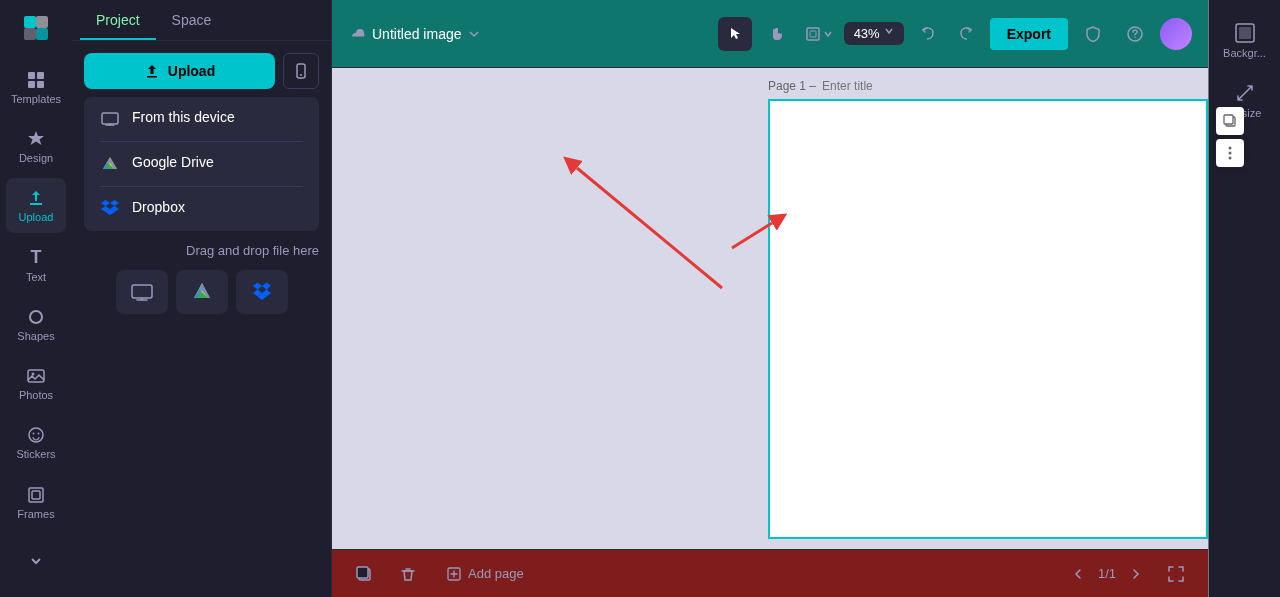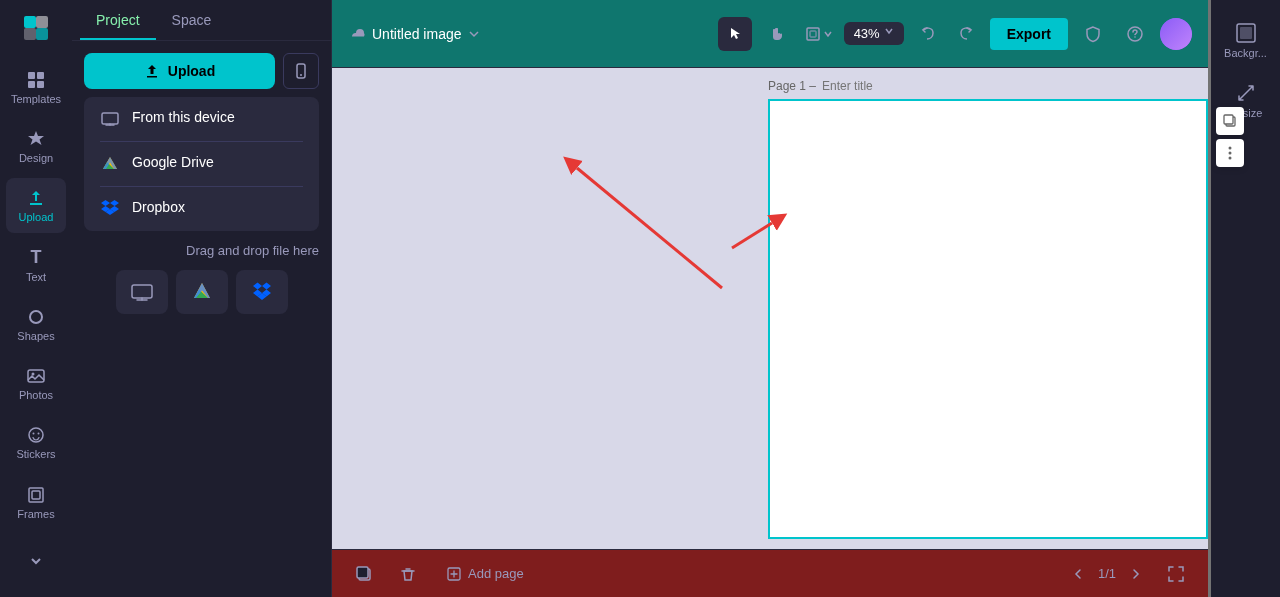--- a/index.html
+++ b/index.html
@@ -377,21 +377,21 @@
 
     
     .right-sidebar {
       width: 72px;
       background: #1e1e2e;
       display: flex;
       flex-direction: column;
       align-items: center;
       padding: 12px 0;
       gap: 4px;
-      border-left: 3px solid #737373;
+      border-left: 1px solid #737373;
     }
     .right-panel-item {
       display: flex;
       flex-direction: column;
       align-items: center;
       justify-content: center;
       width: 60px;
       height: 56px;
       border-radius: 8px;
       cursor: pointer;

